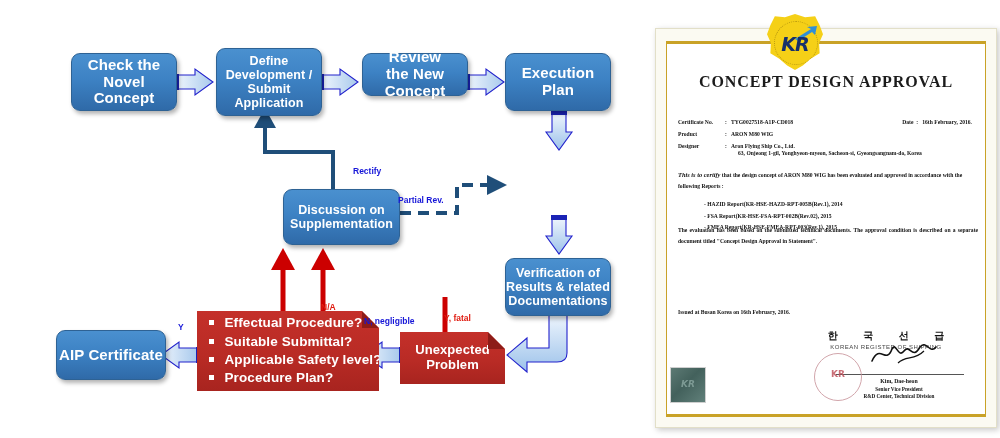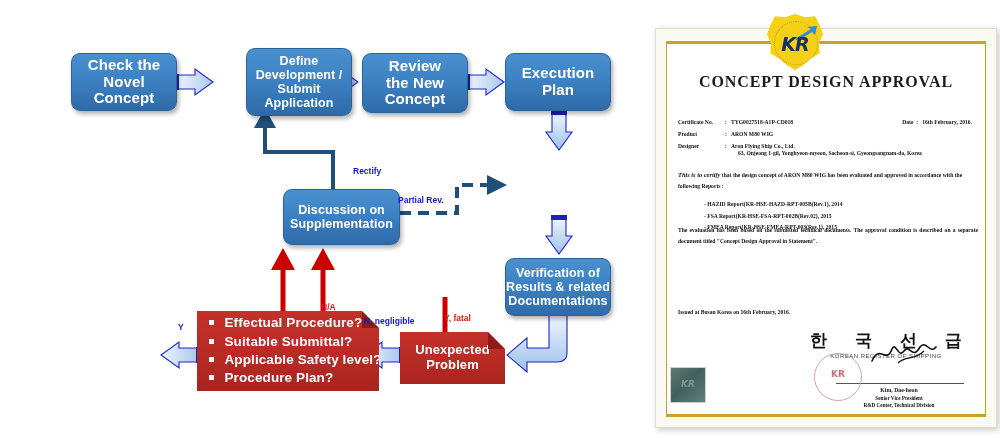--- a/index.html
+++ b/index.html
@@ -105,21 +105,21 @@
     font-family:"Liberation Serif",serif;font-size:5.6px;font-weight:bold;color:#111;line-height:1.95;}
   .ital{font-style:italic;font-size:6.4px;}
   .rep{margin:7px 0 0 26px;line-height:2.0;}
   .cert-body2{position:absolute;left:22px;right:18px;top:196px;
     font-family:"Liberation Serif",serif;font-size:5.6px;font-weight:bold;color:#111;line-height:1.95;text-align:justify;}
 
   .cert-issued{position:absolute;left:22px;top:280px;
     font-family:"Liberation Serif",serif;font-size:5.6px;font-weight:bold;color:#111;}
 
   .sign-block{position:absolute;right:20px;top:300px;width:180px;text-align:center;}
-  .kor-name{font-family:"DejaVu Sans",sans-serif;font-size:17px;font-weight:bold;letter-spacing:11px;color:#111;padding-left:11px;}
+  .kor-name{font-family:"DejaVu Sans",sans-serif;font-size:10px;font-weight:bold;letter-spacing:11px;color:#111;padding-left:11px;}
   .kor-en{font-family:"Liberation Sans",sans-serif;font-size:6px;letter-spacing:.5px;color:#444;margin-top:1px;}
   .sign-line{border-bottom:1px solid #555;margin:24px 12px 2px 40px;}
   .sig-name{font-family:"Liberation Serif",serif;font-size:5.8px;font-weight:bold;color:#111;line-height:1.5;padding-left:26px;}
   .sig-role{font-family:"Liberation Serif",serif;font-size:5.2px;font-weight:bold;color:#111;line-height:1.5;padding-left:26px;}
 
   .seal{position:absolute;left:18px;top:24px;width:46px;height:46px;
     border:1px solid #c9959c;border-radius:50%;opacity:.85;}
   .seal:before{content:"KR";position:absolute;left:0;right:0;top:15px;text-align:center;
     font-family:"DejaVu Sans",sans-serif;font-size:9px;font-weight:bold;color:#c0555f;}
   .sig-scribble{position:absolute;left:72px;top:12px;}
@@ -213,28 +213,28 @@
       <g>
         <path d="M200,381 L200,381" fill="none" stroke="#cc0000" stroke-width="5"></path>
       </g>
     </svg>
 
     <div class="node blue" style="left:71px;top:53px;width:106px;height:58px;">
       <span style="white-space:pre-line;">Check the Novel
 Concept</span>
     </div>
 
-    <div class="node blue sm" style="left:216px;top:48px;width:106px;height:68px;margin-left:30px;">
+    <div class="node blue sm" style="left:216px;top:48px;width:106px;height:68px;">
       <span style="white-space:pre-line;">Define
 Development /
 Submit
 Application</span>
     </div>
 
-    <div class="node blue" style="left:362px;top:53px;width:106px;height:60px;">
+    <div class="node blue" style="left:362px;top:53px;width:106px;height:43px;">
       <span style="white-space:pre-line;">Review
 the New Concept</span>
     </div>
 
     <div class="node blue" style="left:505px;top:53px;width:106px;height:58px;">
       <span style="white-space:pre-line;">Execution Plan</span>
     </div>
 
 
     <div class="node blue sm" style="left:505px;top:258px;width:106px;height:58px;">
@@ -247,20 +247,23 @@
       <span style="white-space:pre-line;">Discussion on
 Supplementation</span>
     </div>
 
     <div class="node redbox" style="left:400px;top:332px;width:105px;height:52px;position:absolute;display:flex;align-items:center;justify-content:center;text-align:center;">
       <span class="corner"></span>
       <span style="white-space:pre-line;">Unexpected
 Problem</span>
     </div>
 
+    <div class="node blue" style="left:56px;top:330px;width:110px;height:50px;">
+      <span>AIP Certificate</span>
+    </div>
 
     <div class="node redbox" style="left:197px;top:311px;width:182px;height:80px;position:absolute;display:flex;align-items:center;">
       <span class="corner"></span>
       <ul class="qlist">
         <li>Effectual Procedure?</li>
         <li>Suitable Submittal?</li>
         <li>Applicable  Safety level?</li>
         <li>Procedure Plan?</li>
       </ul>
     </div>

